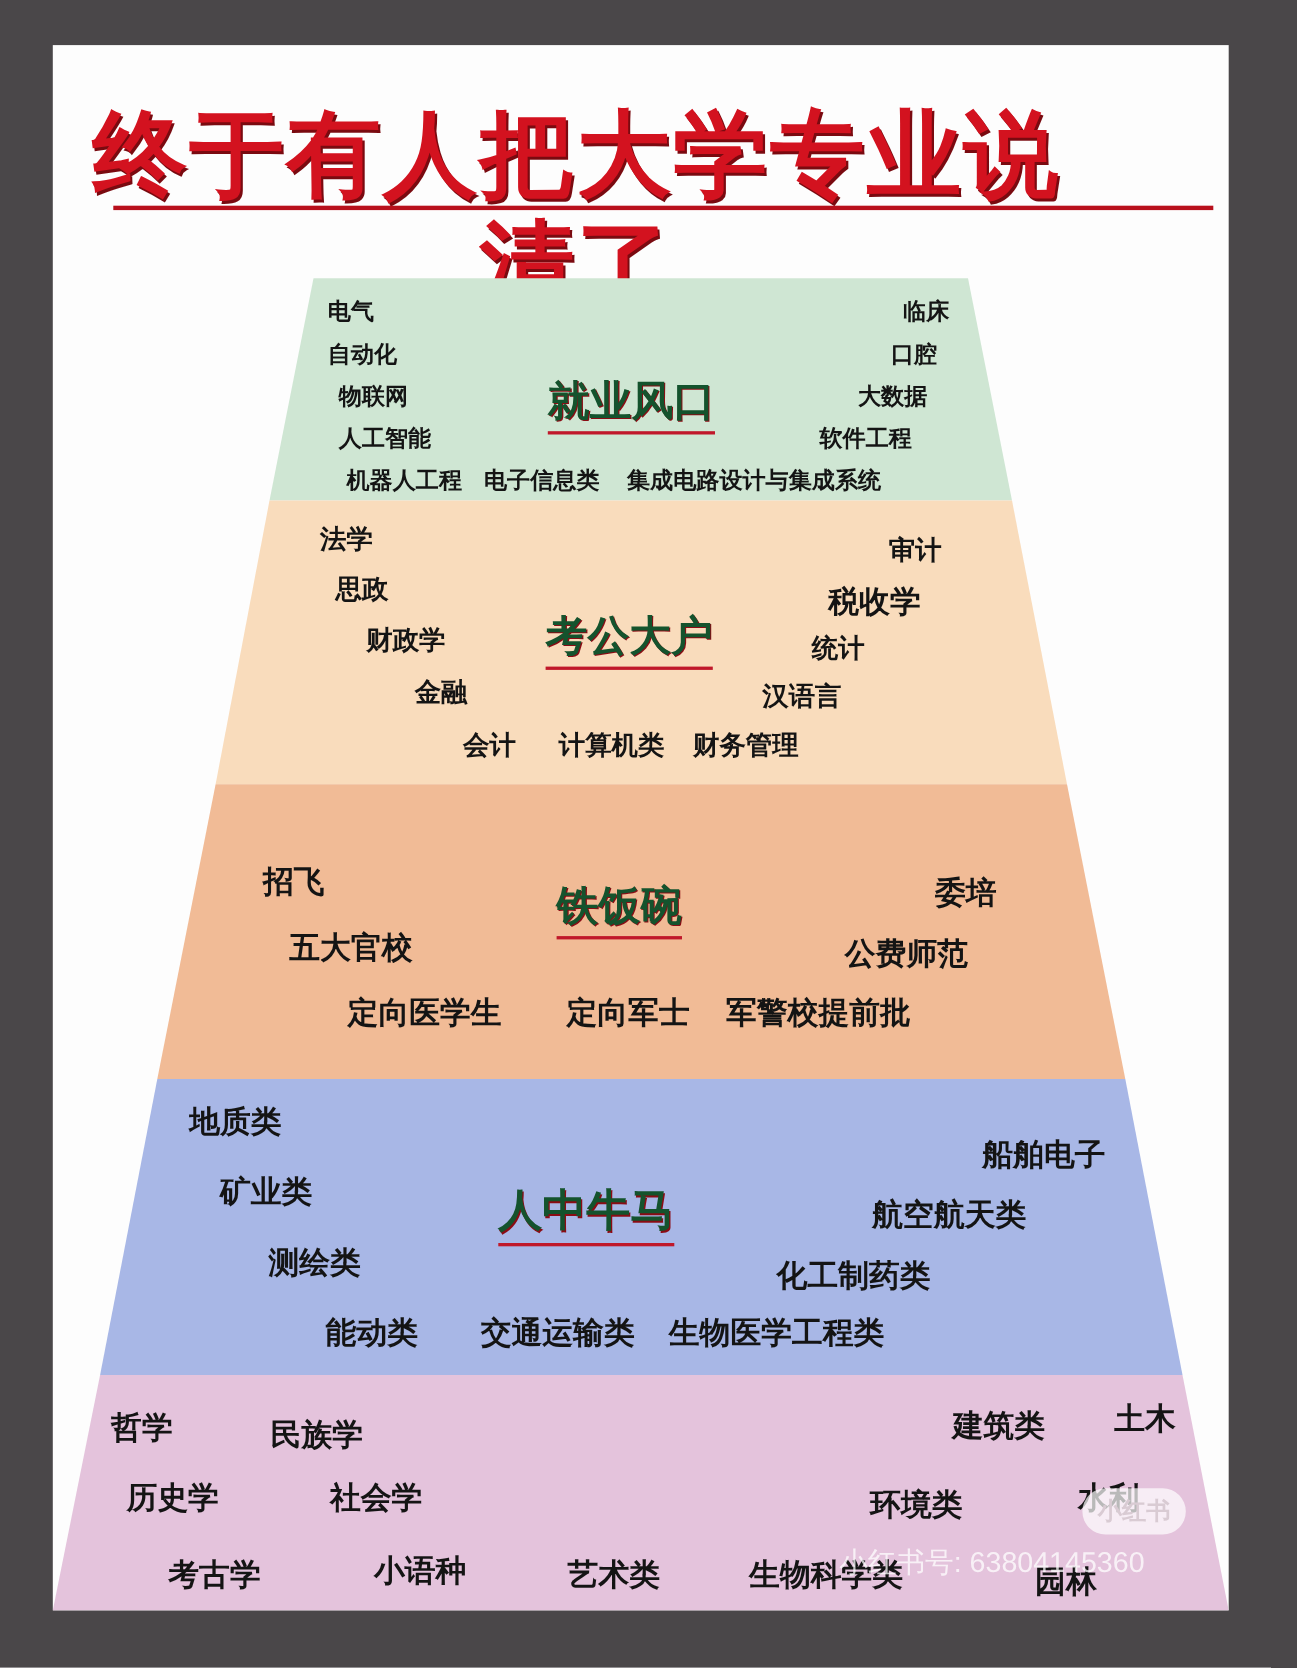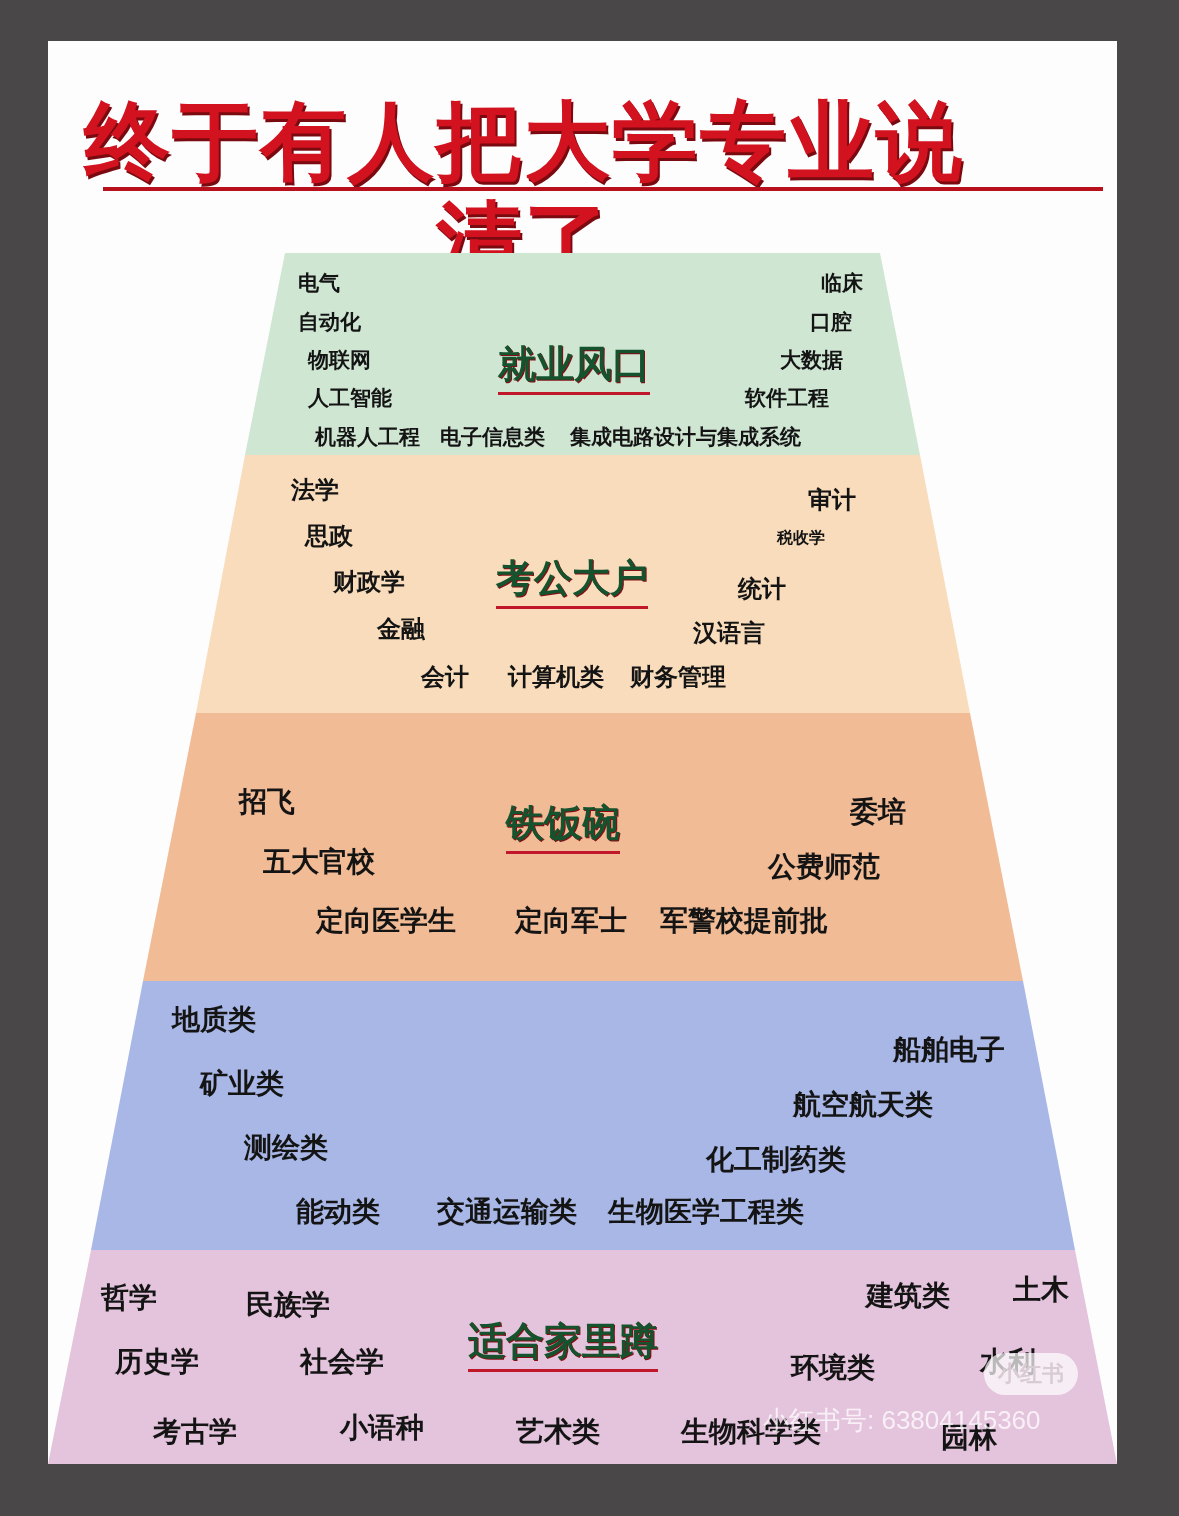--- a/index.html
+++ b/index.html
@@ -98,44 +98,44 @@
 
   <div class="tier-heading" style="left:448px;top:512px;font-size:38px;">考公大户</div>
   <div class="major" style="left:243px;top:433px;font-size:24px;">法学</div>
   <div class="major" style="left:257px;top:479px;font-size:24px;">思政</div>
   <div class="major" style="left:285px;top:525px;font-size:24px;">财政学</div>
   <div class="major" style="left:329px;top:572px;font-size:24px;">金融</div>
   <div class="major" style="left:373px;top:620px;font-size:24px;">会计</div>
   <div class="major" style="left:460px;top:620px;font-size:24px;">计算机类</div>
   <div class="major" style="left:582px;top:620px;font-size:24px;">财务管理</div>
   <div class="major" style="left:760px;top:443px;font-size:24px;">审计</div>
-  <div class="major" style="left:705px;top:487px;font-size:16px;margin-left:24px;">税收学</div>
+  <div class="major" style="left:705px;top:487px;font-size:28px;">税收学</div>
   <div class="major" style="left:690px;top:532px;font-size:24px;">统计</div>
   <div class="major" style="left:645px;top:576px;font-size:24px;">汉语言</div>
 
   <div class="tier-heading" style="left:458px;top:757px;font-size:38px;">铁饭碗</div>
   <div class="major" style="left:191px;top:742px;font-size:28px;">招飞</div>
   <div class="major" style="left:215px;top:802px;font-size:28px;text-align:right;">五大官校</div>
   <div class="major" style="left:268px;top:861px;font-size:28px;">定向医学生</div>
   <div class="major" style="left:467px;top:861px;font-size:28px;">定向军士</div>
   <div class="major" style="left:612px;top:861px;font-size:28px;text-align:center;">军警校提前批</div>
   <div class="major" style="left:802px;top:752px;font-size:28px;">委培</div>
   <div class="major" style="left:720px;top:807px;font-size:28px;">公费师范</div>
 
+  <div class="tier-heading" style="left:405px;top:1032px;font-size:40px;">人中牛马</div>
   <div class="major" style="left:124px;top:960px;font-size:28px;">地质类</div>
   <div class="major" style="left:152px;top:1024px;font-size:28px;">矿业类</div>
   <div class="major" style="left:196px;top:1088px;font-size:28px;">测绘类</div>
   <div class="major" style="left:248px;top:1152px;font-size:28px;">能动类</div>
   <div class="major" style="left:365px;top:1152px;font-size:28px;margin-left:24px;">交通运输类</div>
   <div class="major" style="left:560px;top:1152px;font-size:28px;">生物医学工程类</div>
   <div class="major" style="left:845px;top:975px;font-size:28px;margin-top:15px;">船舶电子</div>
   <div class="major" style="left:745px;top:1045px;font-size:28px;">航空航天类</div>
   <div class="major" style="left:658px;top:1100px;font-size:28px;">化工制药类</div>
 
-  <div class="tier-heading" style="left:420px;top:1275px;font-size:38px;">适合家里蹲</div>
   <div class="major" style="left:53px;top:1238px;font-size:28px;">哲学</div>
   <div class="major" style="left:198px;top:1245px;font-size:28px;">民族学</div>
   <div class="major" style="left:67px;top:1302px;font-size:28px;">历史学</div>
   <div class="major" style="left:252px;top:1302px;font-size:28px;">社会学</div>
   <div class="major" style="left:105px;top:1372px;font-size:28px;">考古学</div>
   <div class="major" style="left:292px;top:1368px;font-size:28px;">小语种</div>
   <div class="major" style="left:468px;top:1372px;font-size:28px;">艺术类</div>
   <div class="major" style="left:633px;top:1372px;font-size:28px;">生物科学类</div>
   <div class="major" style="left:818px;top:1236px;font-size:28px;">建筑类</div>
   <div class="major" style="left:965px;top:1230px;font-size:28px;">土木</div>

